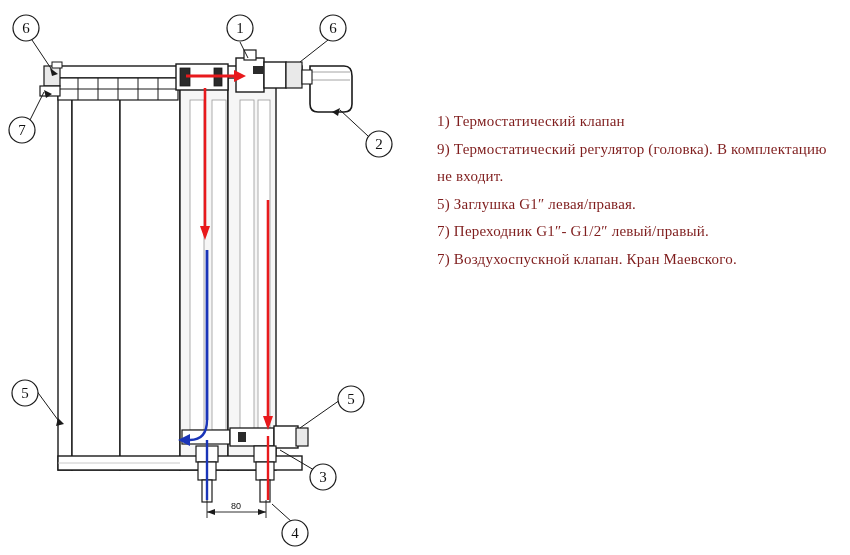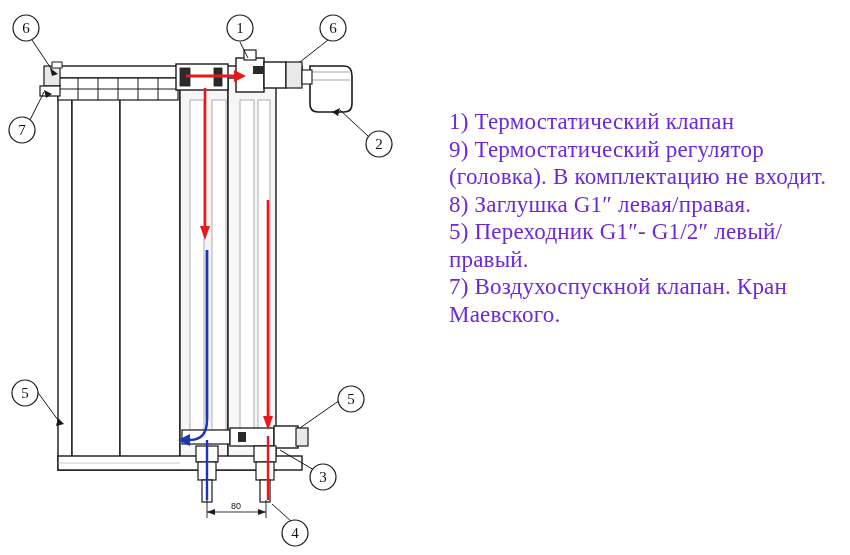--- a/index.html
+++ b/index.html
@@ -22,26 +22,25 @@
     left: 0;
     top: 0;
     width: 850px;
     height: 555px;
   }
   .legend {
     position: absolute;
     left: 437px;
     top: 108px;
     width: 400px;
-    color: #6d28d9;
+    color: #7f1d1d;
     font-family: "Liberation Serif", serif;
-    font-size: 23px;
+    font-size: 15px;
     line-height: 27.5px;
     letter-spacing: 0.2px;
-    margin-left: 12px;
   }
   .legend-item {
     margin: 0;
     padding: 0;
     white-space: pre-wrap;
   }
   .callout-num {
     font-family: "Liberation Serif", serif;
     font-size: 15px;
     fill: #111111;
@@ -192,18 +191,18 @@
       <polygon points="207,512 215,509 215,515" fill="#1a1a1a"></polygon>
       <polygon points="266,512 258,509 258,515" fill="#1a1a1a"></polygon>
       <text x="236" y="509" text-anchor="middle" class="dim-text">80</text>
     </g>
 
   </svg>
 
   <div class="legend">
     <p class="legend-item">1) Термостатический клапан</p>
     <p class="legend-item">9) Термостатический регулятор (головка). В комплектацию не входит.</p>
-    <p class="legend-item">8) Заглушка G1″ левая/правая.</p>
-    <p class="legend-item">5) Переходник G1″- G1/2″ левый/правый.</p>
+    <p class="legend-item">5) Заглушка G1″ левая/правая.</p>
+    <p class="legend-item">7) Переходник G1″- G1/2″ левый/правый.</p>
     <p class="legend-item">7) Воздухоспускной клапан. Кран Маевского.</p>
   </div>
 
 </div>
 
 </body></html>

